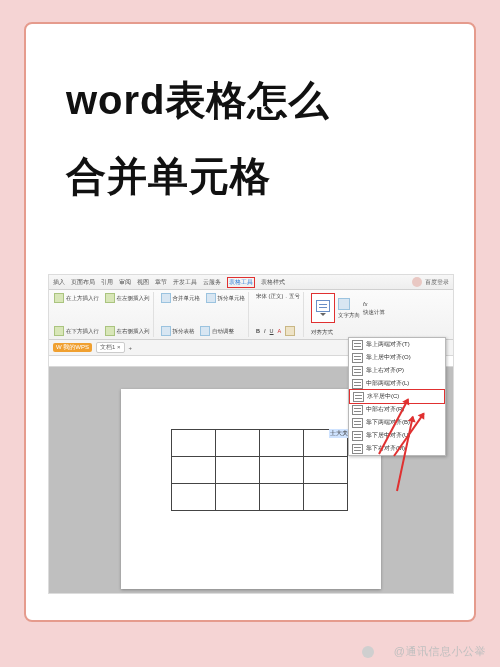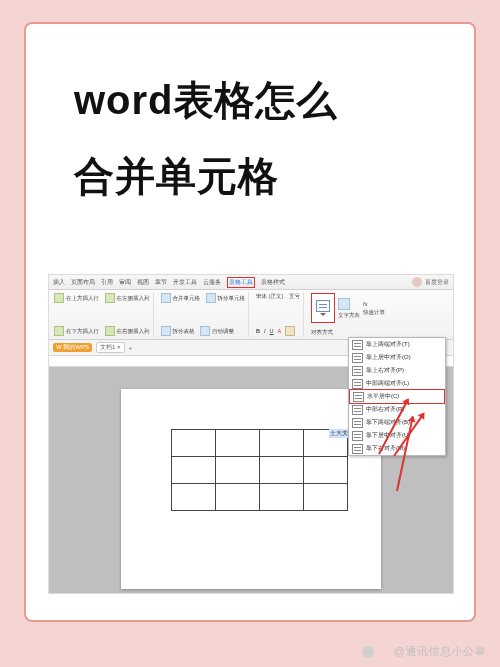--- a/index.html
+++ b/index.html
@@ -17,21 +17,21 @@
     top: 22px;
     width: 452px;
     height: 600px;
     background: #ffffff;
     border: 2px solid #e59b8d;
     border-radius: 8px;
     box-sizing: border-box;
   }
   .title {
     position: absolute;
-    left: 48px;
+    left: 40px;
     top: 38px;
     width: 380px;
     font-size: 40px;
     font-weight: 900;
     color: #111;
     line-height: 1.9;
     letter-spacing: 1px;
   }
 
   

